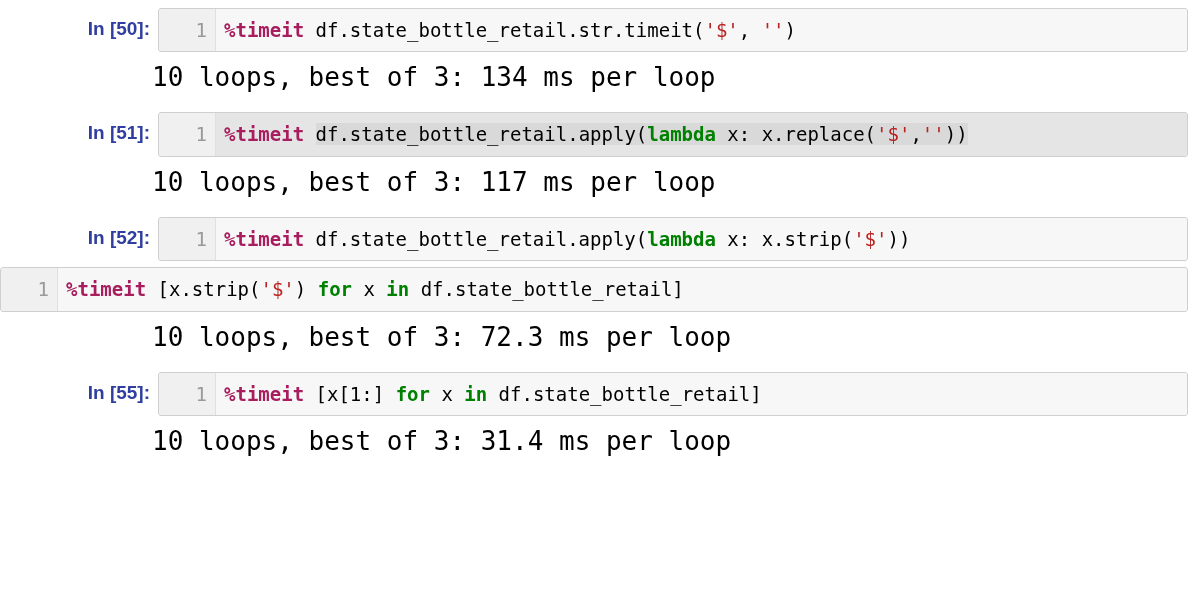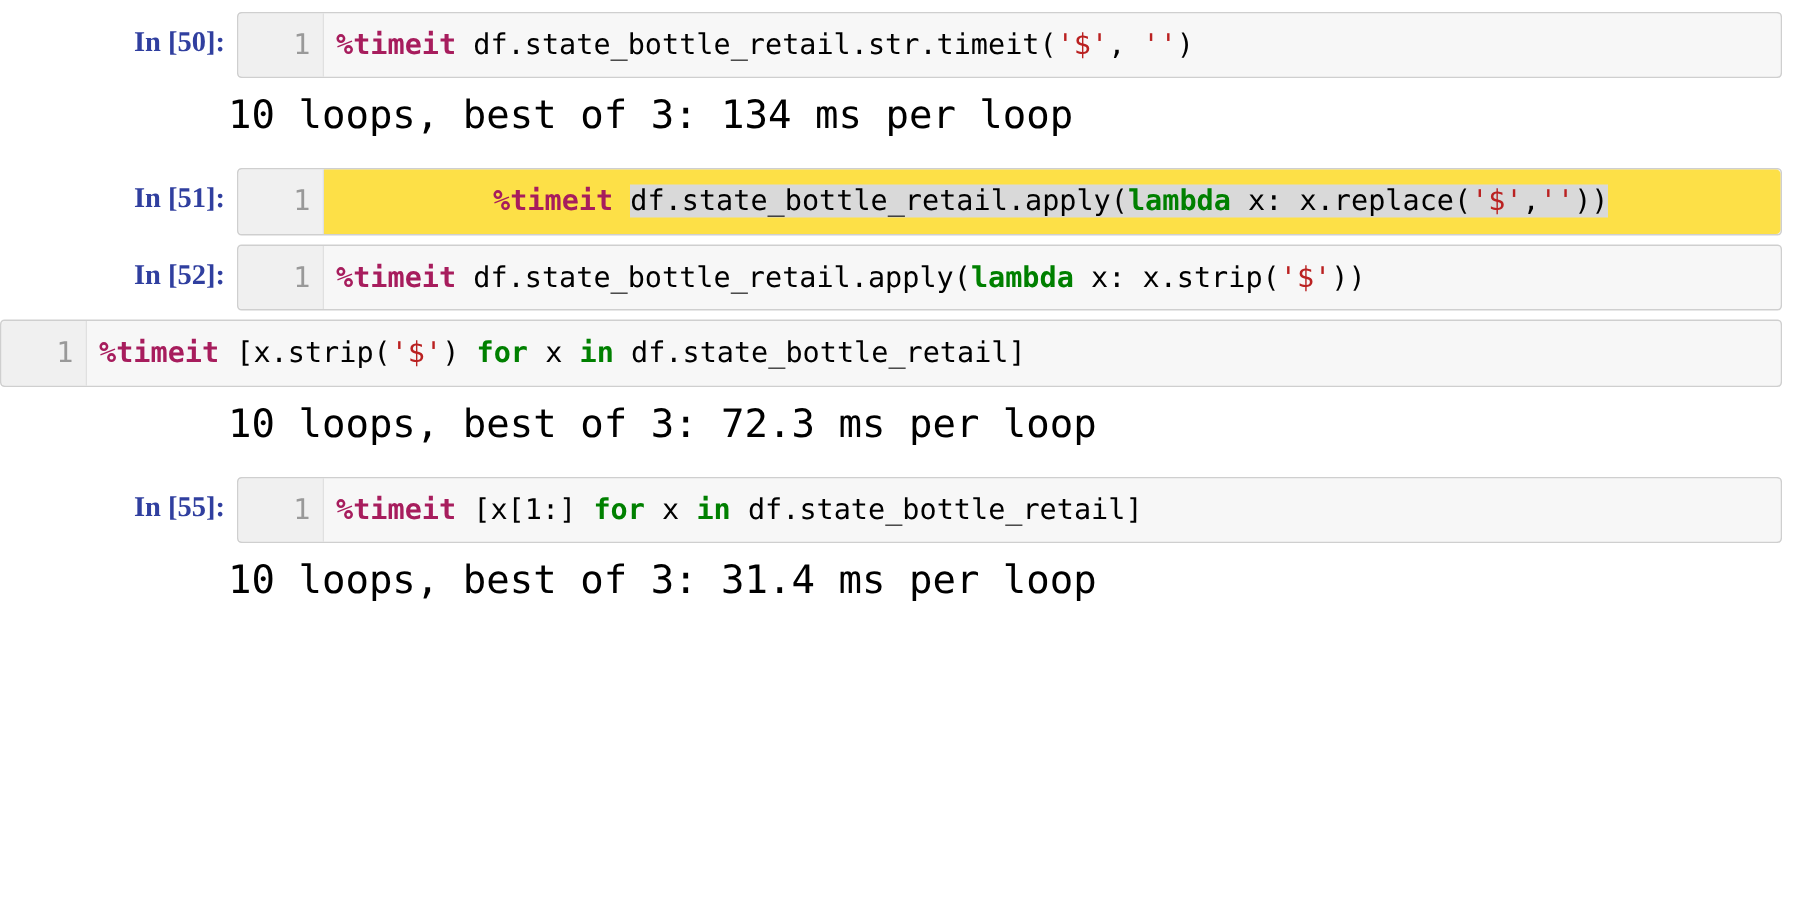--- a/index.html
+++ b/index.html
@@ -20,21 +20,21 @@
     align-items: flex-start;
   }
   .prompt {
     width: 150px;
     flex: 0 0 150px;
     text-align: right;
     padding: 10px 8px 0 0;
     color: #303F9F;
     font-weight: bold;
     font-size: 19px;
-    font-family: Liberation Serif, serif;
+    font-family: Liberation Sans, sans-serif;
   }
   .prompt-empty {
     width: 150px;
     flex: 0 0 150px;
   }
   .input_area {
     flex: 1;
     margin-right: 12px;
     border: 1px solid #cfcfcf;
     background: #f7f7f7;
@@ -58,22 +58,21 @@
   }
   .code {
     flex: 1;
     padding: 6px 10px 6px 8px;
     white-space: pre;
     background: #f7f7f7;
     border-top-right-radius: 3px;
     border-bottom-right-radius: 3px;
   }
   .code.has-selection {
-    background: #fde047;
-    text-align: center;
+    background: #e5e5e5;
   }
   .selection {
     background: #d9d9d9; 
   }
   .output_row {
     display: flex;
     align-items: flex-start;
     margin-top: 10px;
     margin-bottom: 20px;
   }
@@ -109,20 +108,24 @@
   </div>
 
   <div class="cell">
     <div class="cell-row">
       <div class="prompt">In [51]:</div>
       <div class="input_area">
         <div class="gutter">1</div>
         <div class="code has-selection"><span class="mag">%timeit</span><span> </span><span class="selection"><span>df.state_bottle_retail.apply(</span><span class="kw">lambda</span><span> x: x.replace(</span><span class="str">'$'</span><span>,</span><span class="str">''</span><span>))</span></span></div>
       </div>
     </div>
+    <div class="output_row">
+      <div class="prompt-empty"></div>
+      <div class="output_text">10 loops, best of 3: 117 ms per loop</div>
+    </div>
   </div>
 
   <div class="cell">
     <div class="cell-row">
       <div class="prompt">In [52]:</div>
       <div class="input_area">
         <div class="gutter">1</div>
         <div class="code"><span class="mag">%timeit</span><span> df.state_bottle_retail.apply(</span><span class="kw">lambda</span><span> x: x.strip(</span><span class="str">'$'</span><span>))</span></div>
       </div>
     </div>

